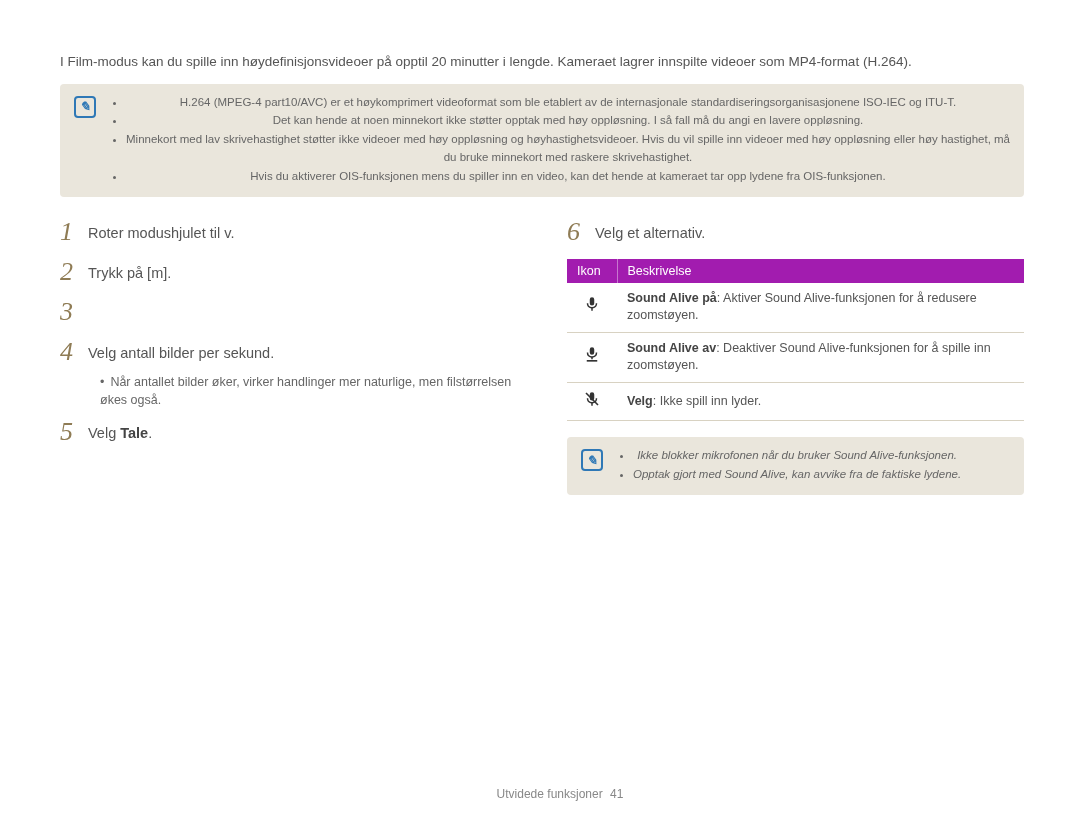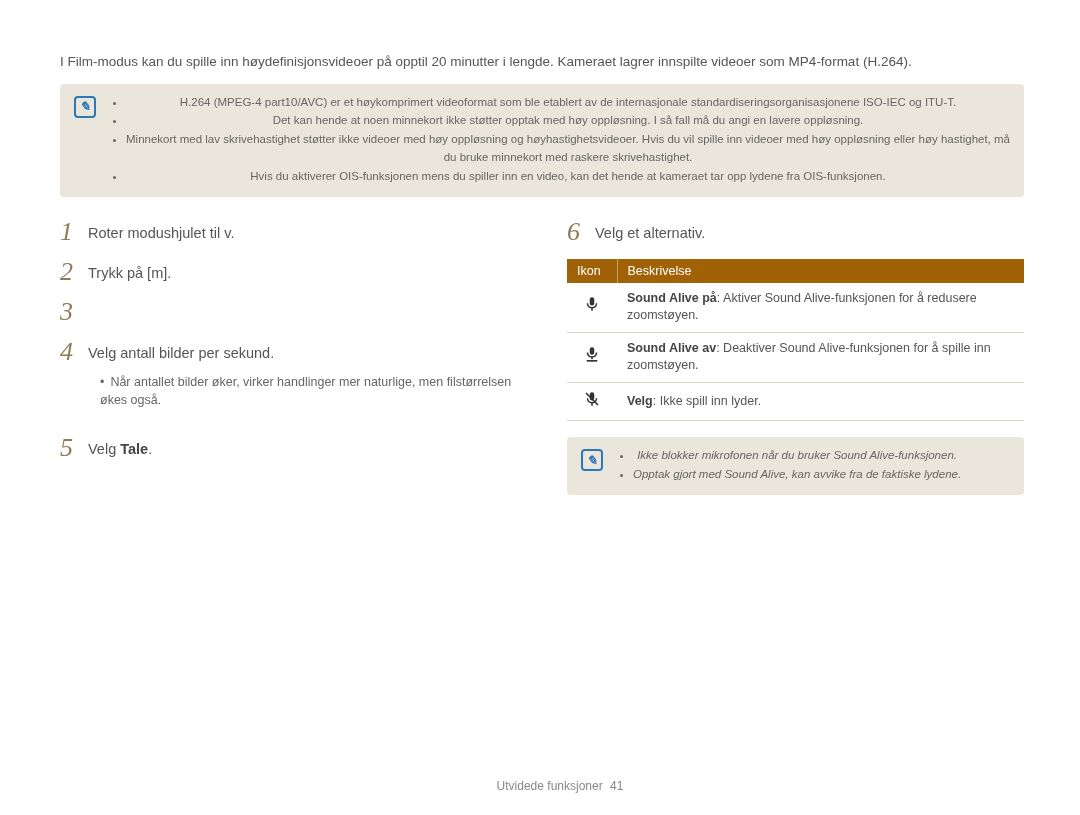--- a/index.html
+++ b/index.html
@@ -11,32 +11,32 @@
   .note-icon { flex: 0 0 auto; width: 22px; height: 22px; border: 2px solid #2f78b6; border-radius: 4px; display: flex; align-items: center; justify-content: center; color: #2f78b6; font-size: 13px; font-style: italic; font-weight: bold; margin-top: 2px; }
   .note-list { font-size: 11.5px; line-height: 1.55; color: #666; list-style: disc; padding-left: 16px; }
   .note-list li { margin-bottom: 1px; text-align: center; }
   .cols { display: flex; gap: 50px; }
   .col { flex: 1 1 0; }
   .steps { list-style: none; }
   .step { display: flex; align-items: flex-start; margin-bottom: 14px; }
   .step-num { font-size: 26px; font-style: italic; color: #8f7c55; width: 28px; flex: 0 0 28px; line-height: 1; font-family: Georgia, 'Times New Roman', serif; font-weight: 400; }
   .step-body { font-size: 14.5px; color: #555; line-height: 1.4; padding-top: 4px; }
   .step-body .bold { font-weight: bold; color: #444; }
-  .substep { font-size: 12.5px; color: #666; padding-left: 40px; line-height: 1.45; margin-top: -6px; margin-bottom: 26px; }
+  .substep { font-size: 12.5px; color: #666; padding-left: 40px; line-height: 1.45; margin-top: -6px; margin-bottom: 10px; }
   .substep::before { content: "•"; margin-right: 6px; }
   .tbl { width: 100%; border-collapse: collapse; font-size: 12.5px; margin-top: 6px; }
-  .tbl th { background: #a16207; color: #fff; font-weight: 400; text-align: left; padding: 5px 10px; font-size: 12.5px; }
+  .tbl th { background: #a21caf; color: #fff; font-weight: 400; text-align: left; padding: 5px 10px; font-size: 12.5px; }
   .tbl th.ikon { width: 50px; border-right: 1px solid rgba(255,255,255,0.4); }
   .tbl td { border-bottom: 1px solid #d8d2c2; padding: 7px 10px; vertical-align: middle; color: #555; line-height: 1.4; }
   .tbl td.ic { text-align: center; width: 50px; }
   .tbl td .b { font-weight: bold; color: #444; }
   .mic-icon { width: 18px; height: 18px; display: inline-block; }
   .note-box.small { margin-top: 16px; }
   .note-box.small .note-list { font-size: 11.5px; font-style: italic; }
-  .footer { position: absolute; bottom: 22px; left: 0; right: 0; text-align: center; font-size: 12px; color: #888; padding-left: 40px; }
+  .footer { position: absolute; bottom: 14px; left: 0; right: 0; text-align: center; font-size: 12px; color: #888; padding-left: 40px; }
   .footer .pn { margin-left: 4px; }
 </style>
 </head>
 <body>
 
 <div class="page">
   <p class="intro">I Film-modus kan du spille inn høydefinisjonsvideoer på opptil 20 minutter i lengde. Kameraet lagrer innspilte videoer som MP4-format (H.264).</p>
 
   <div class="note-box">
     <div class="note-icon">✎</div>

